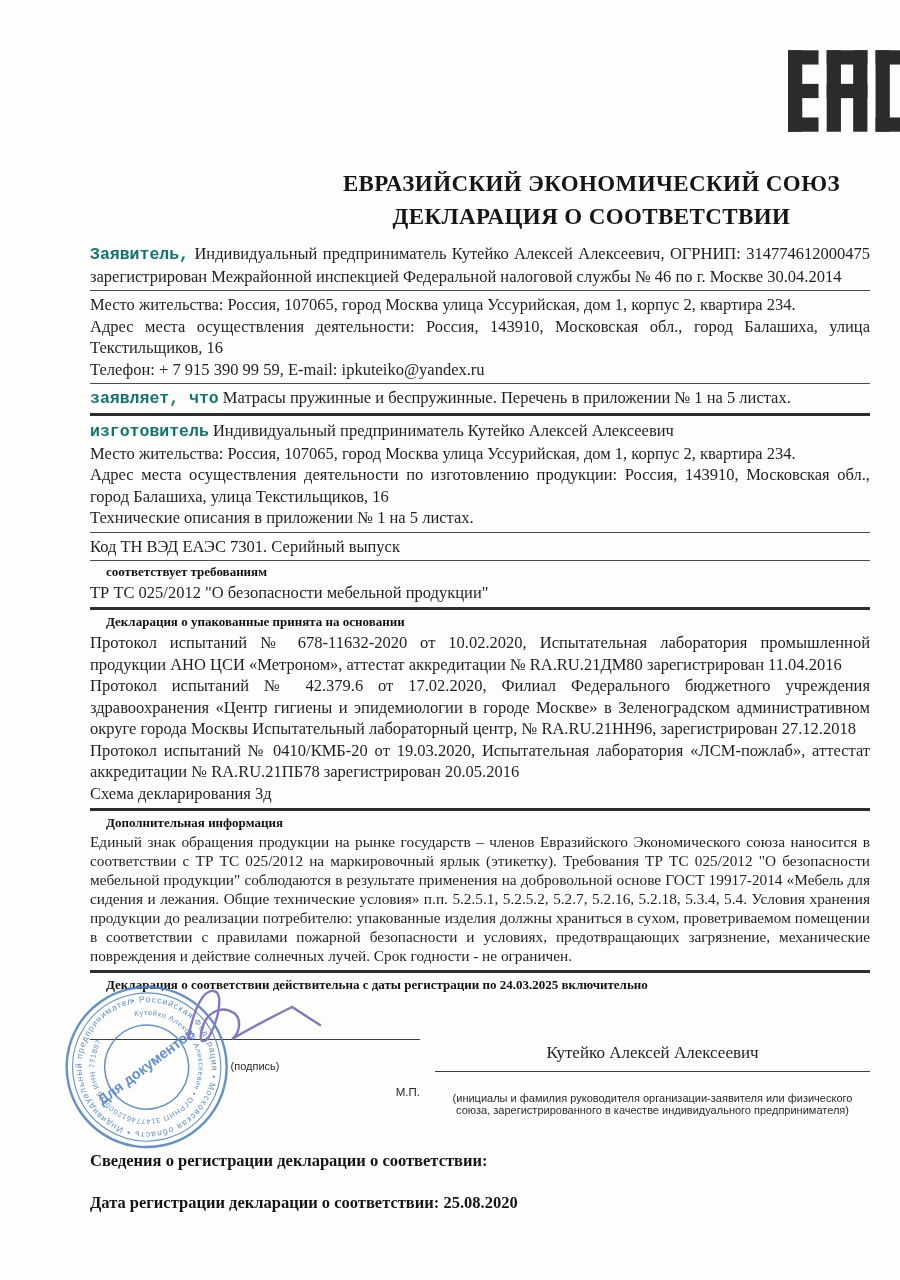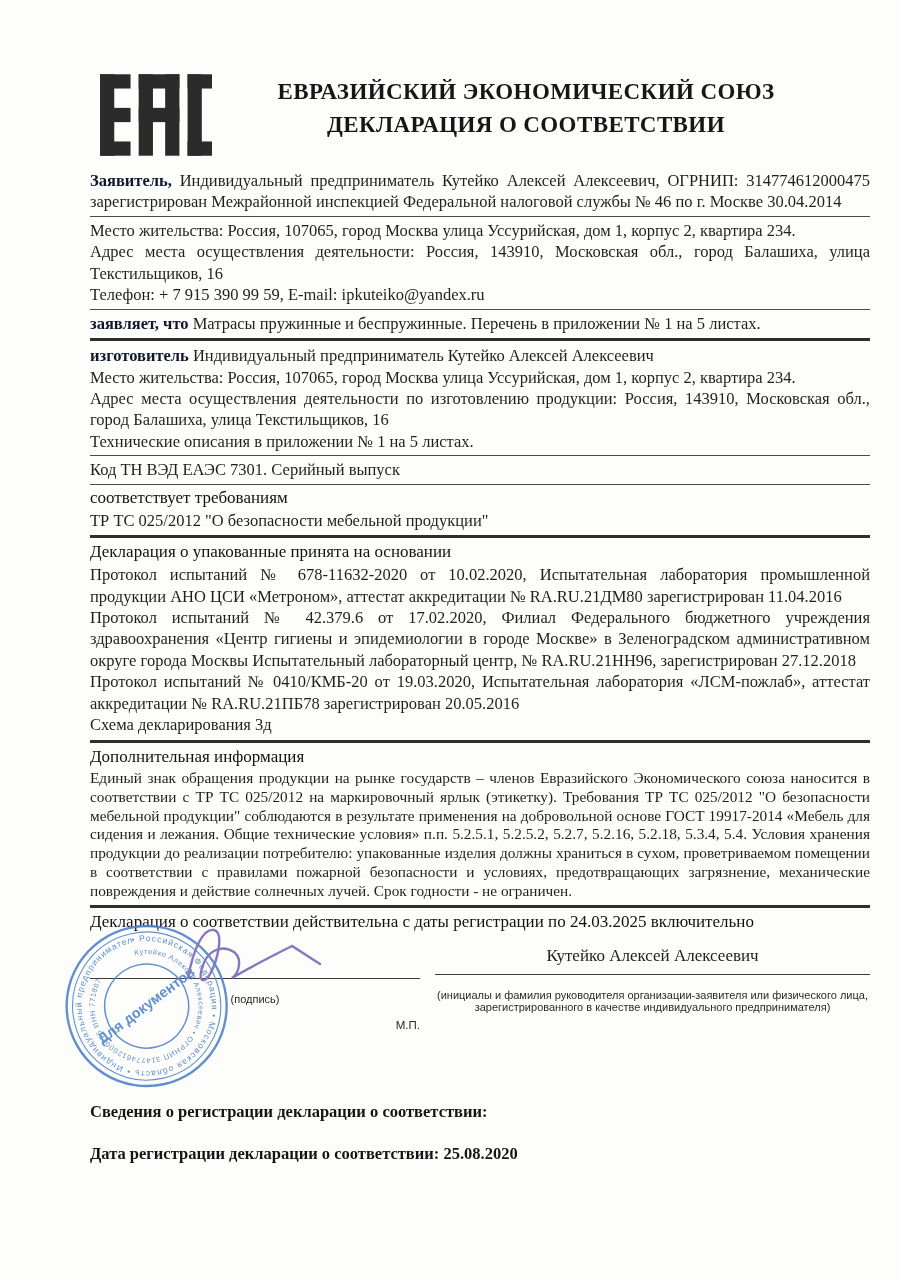--- a/index.html
+++ b/index.html
@@ -8,45 +8,45 @@
     width:900px;height:1280px;
     margin:0 auto;
     background:#fdfdfc;
     color:#1f1f1f;
     font-family:"Liberation Serif","DejaVu Serif",serif;
     overflow:hidden;
     box-sizing:border-box;
   }
   .content{position:relative;margin:0 90px 0 90px;width:780px;}
   
-  .header{display:flex;align-items:flex-start;padding:70px 0 8px 100px;}
+  .header{display:flex;align-items:flex-end;padding:46px 0 8px 100px;flex-direction:column;}
   .logo{flex:0 0 112px;margin-top:4px;}
   .titles{flex:1;text-align:center;padding-right:60px;margin-top:6px;}
   .title{font-weight:bold;font-size:23px;line-height:1.42;color:#161616;letter-spacing:.4px;}
   
   .par{font-size:16.5px;line-height:1.3;text-align:justify;margin:0;}
-  .lead{font-weight:bold;color:#0f172a;}
+  .lead{font-weight:bold;color:#0f766e;font-family:Liberation Mono, monospace;}
   .hr-thin{border:0;border-top:1.6px solid #4a4a4a;margin:3px 0;}
   .hr-thick{border:0;border-top:3px solid #2e2e2e;margin:4px 0;}
   .block{margin:2px 0;}
   .small-par{font-size:15.3px;line-height:1.24;text-align:justify;margin:0;}
-  .heading-bold{font-weight:normal;font-size:17px;color:#111;margin:2px 0;}
+  .heading-bold{font-weight:bold;font-size:13px;color:#111;margin:2px 16px;}
   
   .sig-area{position:relative;margin-top:6px;min-height:118px;}
   .sig-cols{display:flex;}
   .sig-left{width:330px;margin-top:40px;}
   .sig-right{width:435px;margin-left:15px;margin-top:8px;}
   .sig-line{border-bottom:1.8px solid #3c3c3c;height:0;}
-  .sig-caption{font-family:"Liberation Sans","DejaVu Sans",sans-serif;font-size:11px;color:#2a2a2a;text-align:center;margin-top:14px;}
+  .sig-caption{font-family:"Liberation Sans","DejaVu Sans",sans-serif;font-size:11px;color:#2a2a2a;text-align:center;margin-top:20px;}
   .mp{font-family:"Liberation Sans","DejaVu Sans",sans-serif;font-size:11.5px;color:#2a2a2a;text-align:right;margin-top:14px;}
-  .sig-name{font-size:17px;text-align:center;margin-bottom:8px;color:#222;}
+  .sig-name{font-size:17px;text-align:center;margin-bottom:8px;color:#222;margin-top:36px;}
   .stamp{position:absolute;left:-38px;top:-18px;width:190px;height:175px;z-index:3;opacity:.88;transform:rotate(-13deg);pointer-events:none;}
   .autograph{position:absolute;left:70px;top:-22px;width:220px;height:85px;z-index:4;pointer-events:none;}
   
-  .reg{margin-top:46px;}
+  .reg{margin-top:34px;}
   .reg .row{font-weight:bold;font-size:16.5px;color:#141414;margin-bottom:22px;}
 </style>
 </head>
 <body>
 
 <div class="page">
 
   <div class="header">
     <div class="logo">
       <svg width="112" height="82" viewBox="0 0 110 80" role="img" aria-label="EAC">
@@ -150,21 +150,21 @@
 
       <div class="sig-cols">
         <div class="sig-left">
           <div class="sig-line"></div>
           <div class="sig-caption">(подпись)</div>
           <div class="mp">М.П.</div>
         </div>
         <div class="sig-right">
           <div class="sig-name">Кутейко Алексей Алексеевич</div>
           <div class="sig-line"></div>
-          <div class="sig-caption">(инициалы и фамилия руководителя организации-заявителя или физического лица, зарегистрированного в качестве индивидуального предпринимателя)</div>
+          <div class="sig-caption">(инициалы и фамилия руководителя организации-заявителя или физического союза, зарегистрированного в качестве индивидуального предпринимателя)</div>
         </div>
       </div>
     </div>
 
     <div class="reg">
       <div class="row">Сведения о регистрации декларации о соответствии:</div>
       <div class="row">Дата регистрации декларации о соответствии: 25.08.2020</div>
     </div>
 
   </div>

